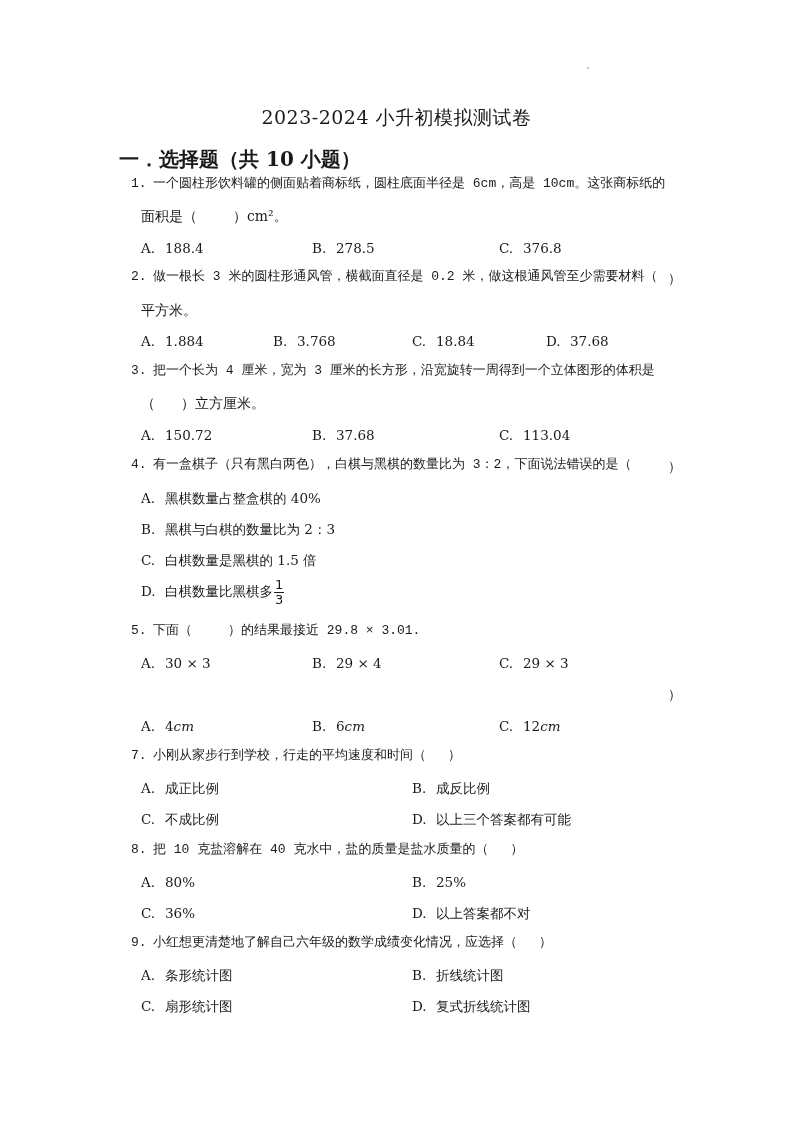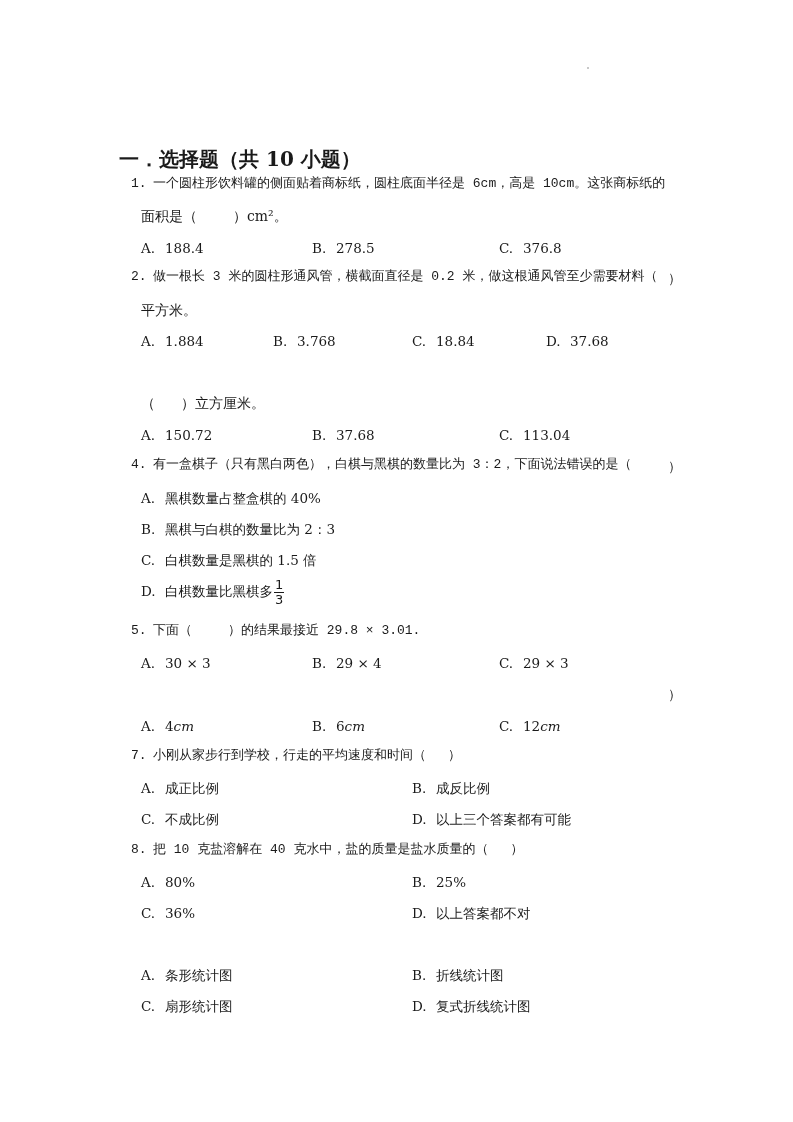--- a/index.html
+++ b/index.html
@@ -21,20 +21,21 @@
     .frac { display: inline-flex; flex-direction: column; align-items: center; vertical-align: middle;
             font-family: "DejaVu Sans", "Liberation Sans", sans-serif; font-size: 13px; line-height: 14px; margin-left: 1px; }
     .frac .n { border-bottom: 1px solid #1a1a1a; padding: 0 1px; }
   </style>
 </head>
 <body>
 
 <div class="page">
   <div class="dot"></div>
 
+  <div class="title">2023-2024 小升初模拟测试卷</div>
   <div class="section">一．选择题（共 10 小题）</div>
 
   <div class="q" style="top:177px">
     <span class="num">1.</span><span>一个圆柱形饮料罐的侧面贴着商标纸，圆柱底面半径是 6cm，高是 10cm。这张商标纸的</span>
   </div>
   <div class="cont" style="top:208px">
     <span>面积是（</span><span class="paren"></span><span>）cm²。</span>
   </div>
   <div class="opt" style="left:141px;top:240px"><span class="lbl">A.</span><span>188.4</span></div>
   <div class="opt" style="left:312px;top:240px"><span class="lbl">B.</span><span>278.5</span></div>
@@ -43,20 +44,23 @@
   <div class="q" style="top:270px">
     <span class="num">2.</span><span>做一根长 3 米的圆柱形通风管，横截面直径是 0.2 米，做这根通风管至少需要材料（</span>
   </div>
   <div class="endparen" style="top:270px">）</div>
   <div class="cont" style="top:302px">平方米。</div>
   <div class="opt" style="left:141px;top:333px"><span class="lbl">A.</span><span>1.884</span></div>
   <div class="opt" style="left:273px;top:333px"><span class="lbl">B.</span><span>3.768</span></div>
   <div class="opt" style="left:412px;top:333px"><span class="lbl">C.</span><span>18.84</span></div>
   <div class="opt" style="left:546px;top:333px"><span class="lbl">D.</span><span>37.68</span></div>
 
+  <div class="q" style="top:364px">
+    <span class="num">3.</span><span>把一个长为 4 厘米，宽为 3 厘米的长方形，沿宽旋转一周得到一个立体图形的体积是</span>
+  </div>
   <div class="cont" style="top:395px">
     <span>（</span><span class="paren" style="width:26px"></span><span>）立方厘米。</span>
   </div>
   <div class="opt" style="left:141px;top:427px"><span class="lbl">A.</span><span>150.72</span></div>
   <div class="opt" style="left:312px;top:427px"><span class="lbl">B.</span><span>37.68</span></div>
   <div class="opt" style="left:499px;top:427px"><span class="lbl">C.</span><span>113.04</span></div>
 
   <div class="q" style="top:458px">
     <span class="num">4.</span><span>有一盒棋子（只有黑白两色），白棋与黑棋的数量比为 3：2，下面说法错误的是（</span>
   </div>
@@ -90,17 +94,20 @@
   <div class="opt" style="left:412px;top:811px"><span class="lbl">D.</span><span>以上三个答案都有可能</span></div>
 
   <div class="q" style="top:843px">
     <span class="num">8.</span><span>把 10 克盐溶解在 40 克水中，盐的质量是盐水质量的（</span><span class="paren" style="width:22px"></span><span>）</span>
   </div>
   <div class="opt" style="left:141px;top:874px"><span class="lbl">A.</span><span>80%</span></div>
   <div class="opt" style="left:412px;top:874px"><span class="lbl">B.</span><span>25%</span></div>
   <div class="opt" style="left:141px;top:905px"><span class="lbl">C.</span><span>36%</span></div>
   <div class="opt" style="left:412px;top:905px"><span class="lbl">D.</span><span>以上答案都不对</span></div>
 
+  <div class="q" style="top:936px">
+    <span class="num">9.</span><span>小红想更清楚地了解自己六年级的数学成绩变化情况，应选择（</span><span class="paren" style="width:22px"></span><span>）</span>
+  </div>
   <div class="opt" style="left:141px;top:967px"><span class="lbl">A.</span><span>条形统计图</span></div>
   <div class="opt" style="left:412px;top:967px"><span class="lbl">B.</span><span>折线统计图</span></div>
   <div class="opt" style="left:141px;top:998px"><span class="lbl">C.</span><span>扇形统计图</span></div>
   <div class="opt" style="left:412px;top:998px"><span class="lbl">D.</span><span>复式折线统计图</span></div>
 </div>
 
 </body></html>

